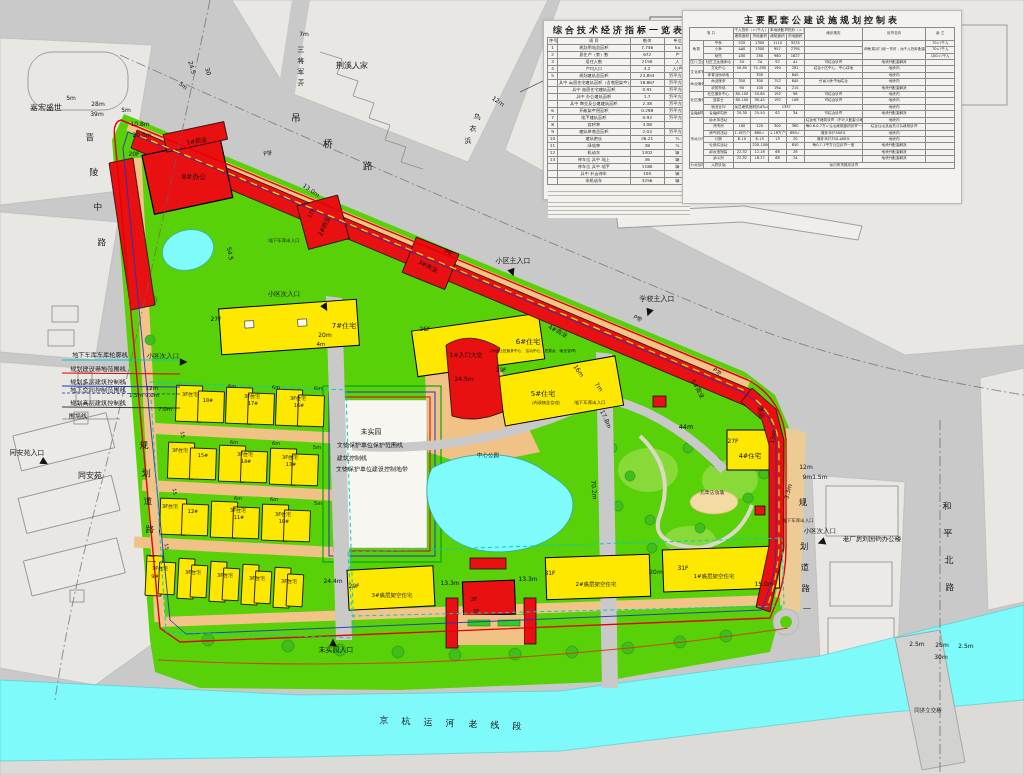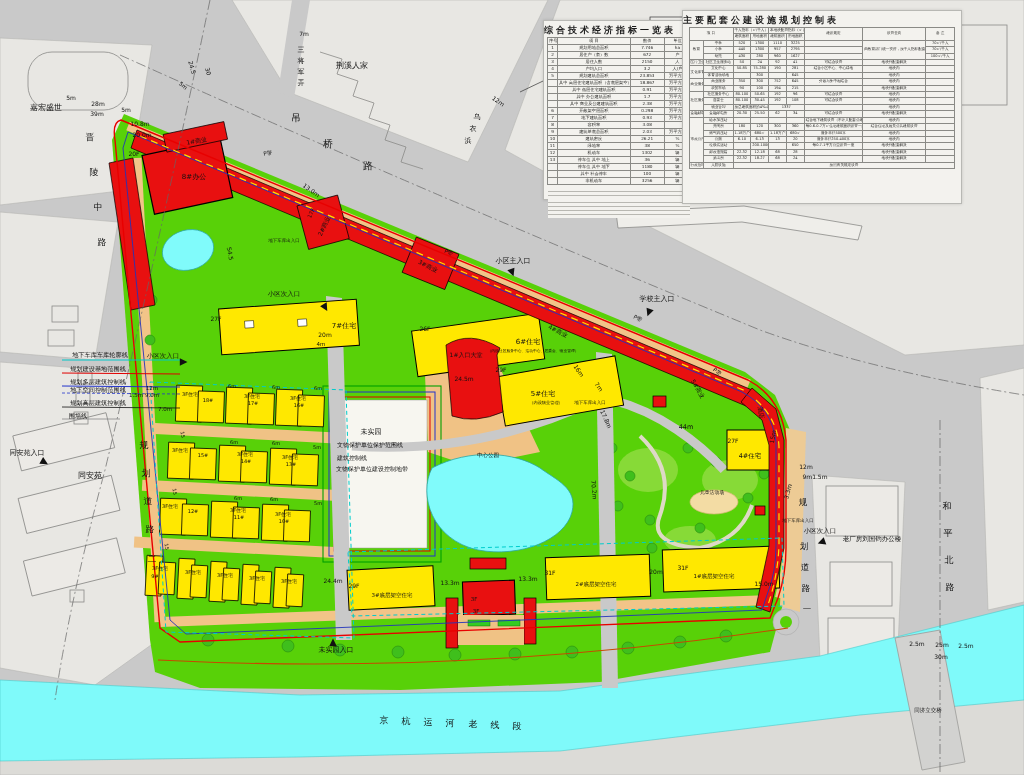--- a/index.html
+++ b/index.html
@@ -2,21 +2,21 @@
 <html><head>
 <meta charset="utf-8">
 <style>
   html,body{margin:0;padding:0;background:#888;}
   #stage{position:relative;width:1024px;height:775px;overflow:hidden;
          font-family:"DejaVu Sans",sans-serif;background:#c9c9c9;}
   #map{position:absolute;left:0;top:0;}
   svg text{font-family:"DejaVu Sans",sans-serif;fill:#111;}
   .paper{position:absolute;background:#f3f2ee;border:0.5px solid #b8b8b4;
          box-shadow:0 0 3px rgba(0,0,0,.15);}
-  .paper h3{margin:3px 0 0 0;text-align:left;font-size:9px;letter-spacing:3px;
+  .paper h3{margin:3px 0 0 0;text-align:center;font-size:9px;letter-spacing:3px;
             font-weight:bold;color:#1a1a1a;}
   .paper table{border-collapse:collapse;width:96%;margin:0 auto;table-layout:fixed;}
   .paper td,.paper th{border:0.5px solid #8a8a86;padding:0 1px;color:#2a2a28;
             overflow:hidden;white-space:nowrap;font-weight:normal;text-align:center;}
   #tbl-left td,#tbl-left th{font-size:4.2px;line-height:6px;height:6px;}
   #tbl-right td,#tbl-right th{font-size:3.6px;line-height:5.4px;height:5.4px;}
   .notes{margin:3px 4px 0 4px;height:30px;
          background:repeating-linear-gradient(#f3f2ee 0 3px,#b9b8b2 3px 3.8px);}
 </style>
 </head>

